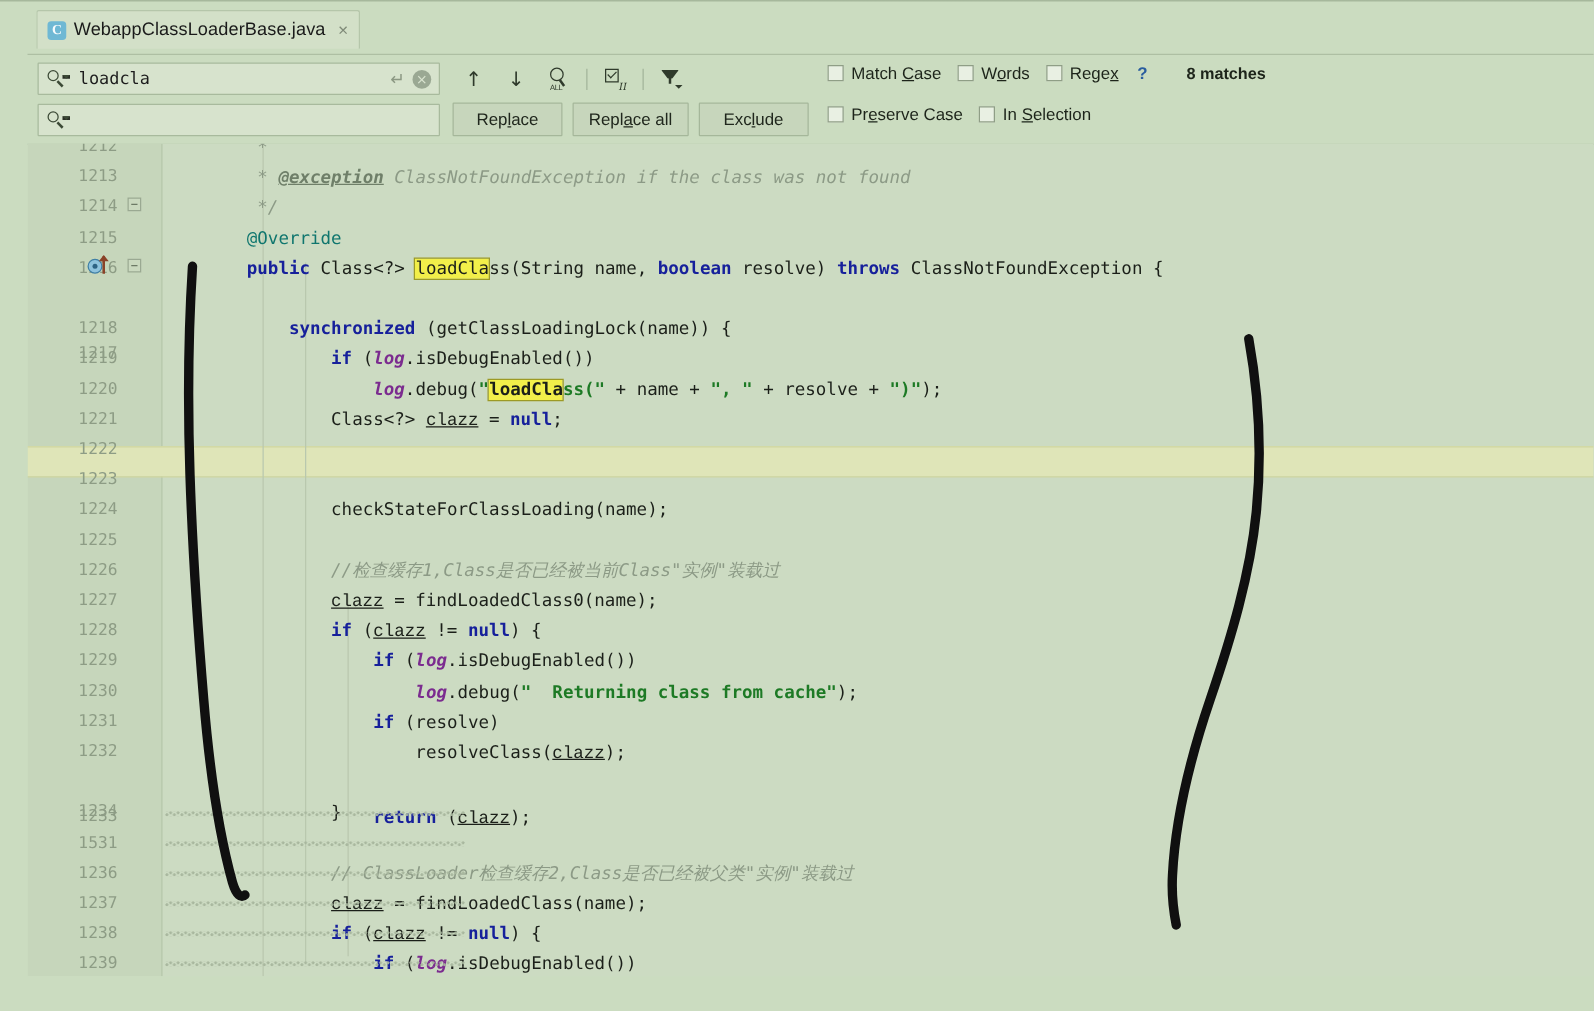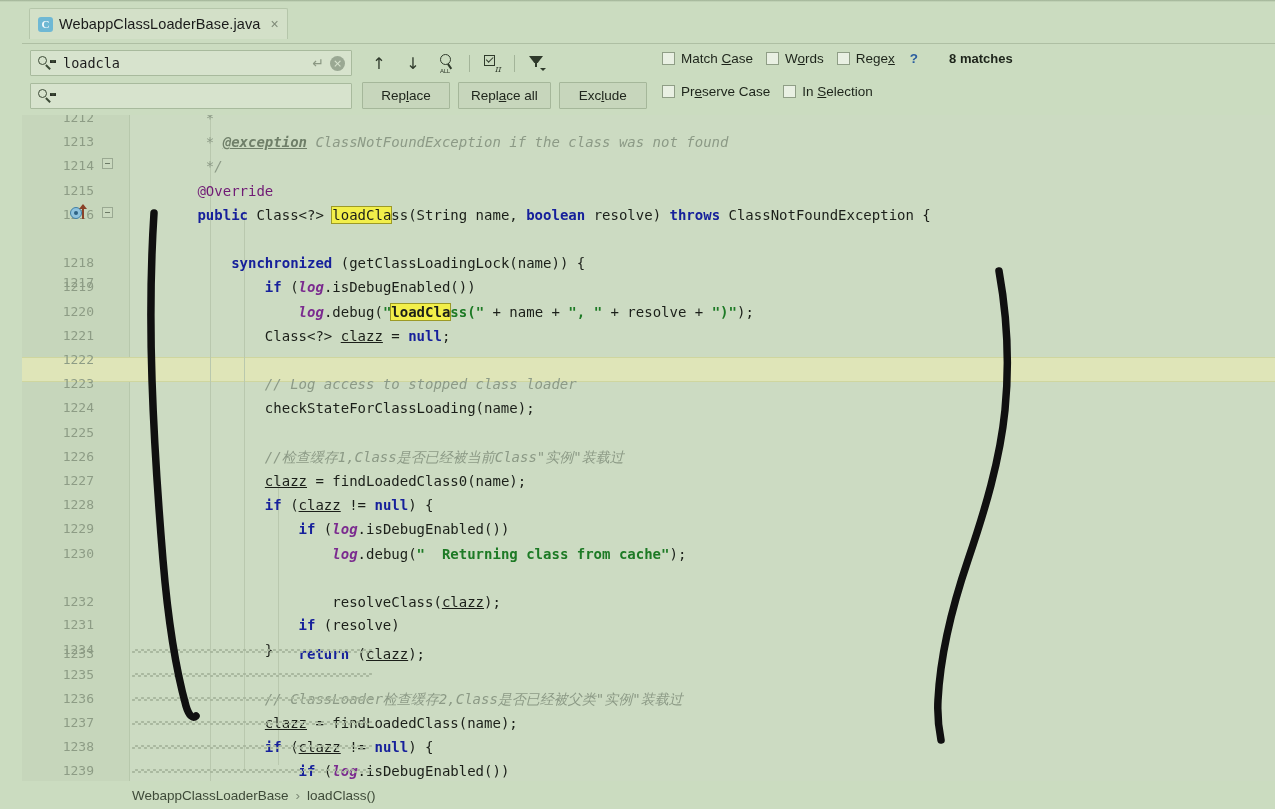--- a/index.html
+++ b/index.html
@@ -170,23 +170,23 @@
     position:absolute; left:0; width:1253px; height:24.2px;
     background:#dfe5b8;
   }
   .cur-line-top { position:absolute; left:0; width:1253px; height:1px; background:#cfd69f; }
 
   .kw      { color:#16209b; font-weight:bold; }
   .cm      { color:#8c9a86; font-style:italic; }
   .cmtag   { color:#6f7f69; font-style:italic; font-weight:bold; text-decoration:underline; }
   .str     { color:#1d7a25; font-weight:bold; }
   .fld     { color:#7b2b8f; font-weight:bold; font-style:italic; }
-  .ann     { color:#701a75; }
+  .ann     { color:#0f766e; }
   .hl      { background:#f2ef4a; outline:1px solid #9c9a26; color:#1b1f19; }
-  .uline   { text-decoration:underline; }
+  .uline   { text-decoration:underline;font-family:Liberation Mono, monospace; }
 
   
   .guide { position:absolute; top:0; width:1px; background:#b9c8ae; }
 
   
   .fold {
     position:absolute; width:11px; height:11px; border:1px solid #9aa992;
     background:#cad9bf;
   }
   .fold:after {
@@ -393,21 +393,20 @@
         <div class="line" style="top: 208.8px;">
           <span class="lnum">1221</span>
           <span class="ltext">                Class&lt;?&gt; <span class="uline">clazz</span> = <span class="kw">null</span>;</span>
         </div>
         <div class="line" style="top: 233px;">
           <span class="lnum">1222</span>
           <span class="ltext"></span>
         </div>
         <div class="line" style="top: 257.2px;">
           <span class="lnum">1223</span>
-          <span class="ltext"><span class="cm">                // Log access to stopped class loader</span></span>
         </div>
         <div class="line" style="top: 281.4px;">
           <span class="lnum">1224</span>
           <span class="ltext">                checkStateForClassLoading(name);</span>
         </div>
         <div class="line" style="top: 305.6px;">
           <span class="lnum">1225</span>
           <span class="ltext"></span>
         </div>
         <div class="line" style="top: 329.8px;">
@@ -423,38 +422,38 @@
           <span class="ltext">                <span class="kw">if</span> (<span class="uline">clazz</span> != <span class="kw">null</span>) {</span>
         </div>
         <div class="line" style="top: 402.4px;">
           <span class="lnum">1229</span>
           <span class="ltext">                    <span class="kw">if</span> (<span class="fld">log</span>.isDebugEnabled())</span>
         </div>
         <div class="line" style="top: 426.6px;">
           <span class="lnum">1230</span>
           <span class="ltext">                        <span class="fld">log</span>.debug(<span class="str">"  Returning class from cache"</span>);</span>
         </div>
-        <div class="line" style="top: 450.8px; margin-top: 47px;">
+        <div class="line" style="top: 450.8px;">
           <span class="lnum">1231</span>
           <span class="ltext">                    <span class="kw">if</span> (resolve)</span>
         </div>
         <div class="line" style="top: 475px;">
           <span class="lnum">1232</span>
           <span class="ltext">                        resolveClass(<span class="uline">clazz</span>);</span>
         </div>
         <div class="line" style="top: 527px;">
           <span class="lnum">1233</span>
           <span class="ltext">                    <span class="kw">return</span> (<span class="uline">clazz</span>);</span>
         </div>
         <div class="line" style="top: 523.4px;">
           <span class="lnum">1234</span>
           <span class="ltext">                }</span>
         </div>
         <div class="line" style="top: 547.6px;">
-          <span class="lnum">1235</span>
+          <span class="lnum">1531</span>
           <span class="ltext"></span>
         </div>
         <div class="line" style="top: 571.8px;">
           <span class="lnum">1236</span>
           <span class="ltext"><span class="cm">                // ClassLoader检查缓存2,Class是否已经被父类"实例"装载过</span></span>
         </div>
         <div class="line" style="top: 596px;">
           <span class="lnum">1237</span>
           <span class="ltext">                <span class="uline">clazz</span> = findLoadedClass(name);</span>
         </div>
@@ -479,24 +478,19 @@
     <div class="fold" style="left:80px; top:92px;"></div>
 
     <div class="gutter-icon" style="left:48px; top:92px;">
       <span class="gi-circle"></span>
         <span class="gi-arrow"></span>
     </div>
 
     <div class="caret" style="left:128px; top:246px; height:17px;"></div>
   </div>
 
-  <div class="breadcrumb">
-    <span class="bc-item">WebappClassLoaderBase</span>
-    <span class="bc-sep">›</span>
-    <span class="bc-item">loadClass()</span>
-  </div>
 
   <svg class="ink" viewBox="0 0 1275 809">
     <path d="M154,213 C151,260 150,320 152,380 C154,440 158,500 163,560 C168,620 176,670 186,706 C189,716 193,719 196,716" fill="none" stroke="#101010" stroke-width="7.5" stroke-linecap="round"></path>
     <path d="M999,271 C1006,310 1010,360 1005,410 C1000,460 985,510 968,560 C951,610 940,660 938,700 C937,718 939,730 941,740" fill="none" stroke="#101010" stroke-width="7.5" stroke-linecap="round"></path>
   </svg>
 
 </div>
 
 </body></html>

